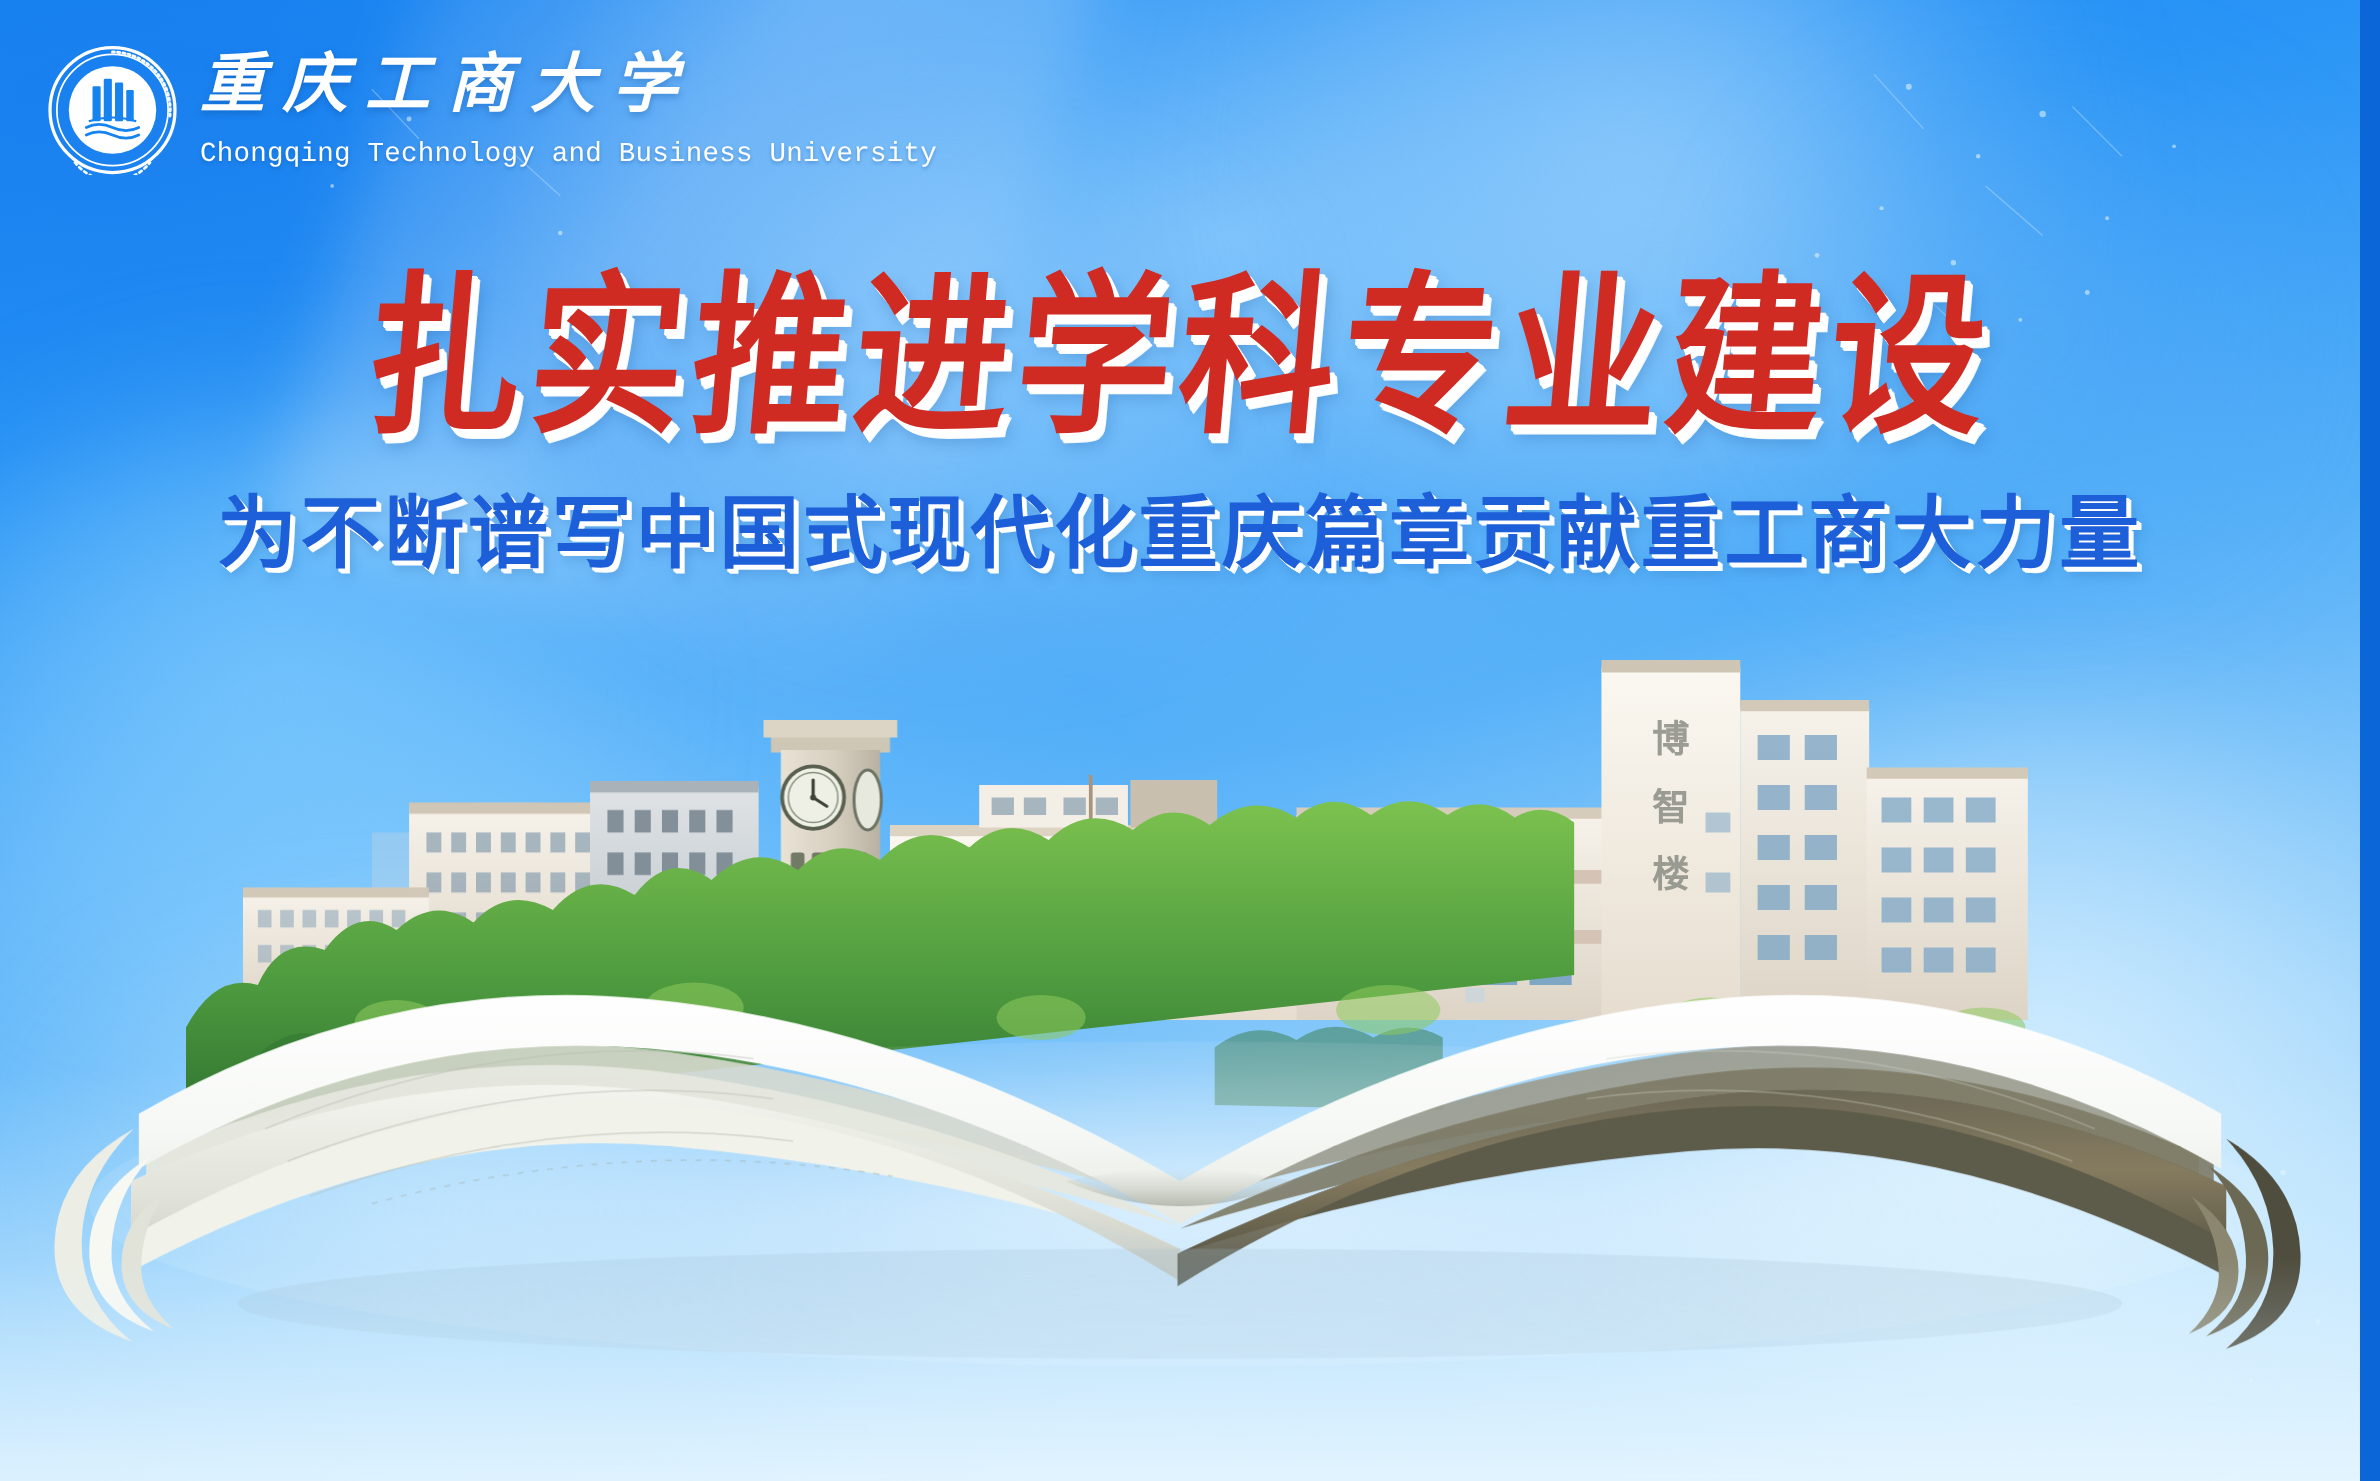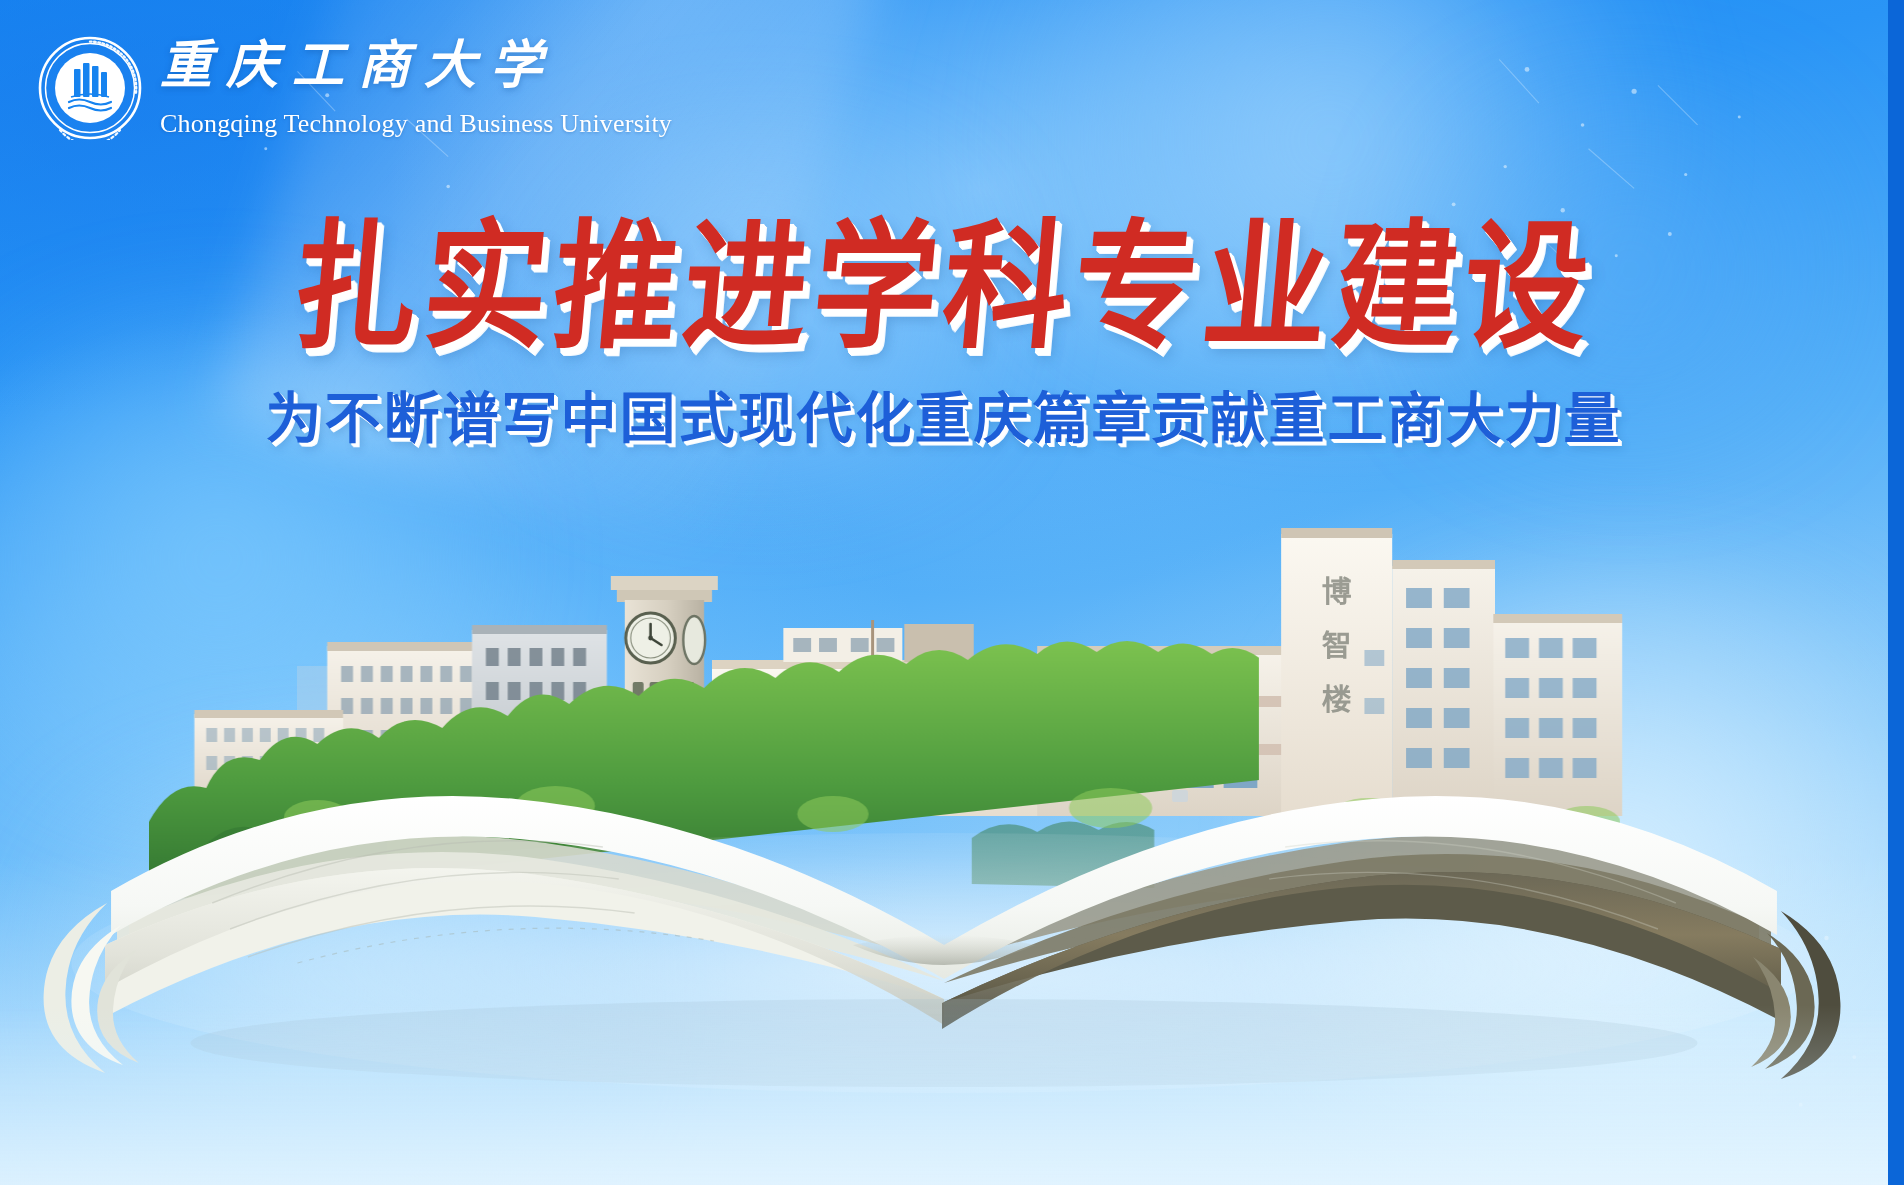--- a/index.html
+++ b/index.html
@@ -41,22 +41,22 @@
   .emblem{ width:104px; height:104px; flex:0 0 104px; }
   .brand-text{ display:flex; flex-direction:column; justify-content:center; padding-top:2px; }
   .brand-cn{
     font-family:"DejaVu Serif","Liberation Serif",serif;
     font-size:52px; font-weight:700; color:#ffffff; letter-spacing:14px;
     line-height:1.04; font-style:italic;
     text-shadow:0 2px 6px rgba(10,70,150,.35);
     white-space:nowrap;
   }
   .brand-en{
-    font-family:Liberation Serif, serif;
-    font-size:26px; color:#ffffff; letter-spacing:.2px; line-height:1.2;
+    font-family:Liberation Mono, monospace;
+    font-size:22px; color:#ffffff; letter-spacing:.2px; line-height:1.2;
     margin-top:16px; white-space:nowrap;
     text-shadow:0 1px 3px rgba(10,70,150,.35);
   }
 
   
   .headline-wrap{ position:absolute; left:0; right:0; top:222px; text-align:center; z-index:25; }
   .headline{
     display:inline-block;
     font-family:"DejaVu Sans","Liberation Sans",sans-serif;
     font-size:124px; font-weight:700; letter-spacing:6px;
@@ -65,22 +65,22 @@
     text-shadow:
        4px 4px 0 #ffffff,
        5px 5px 0 #ffffff,
        6px 6px 0 #ffffff,
        7px 7px 0 rgba(255,255,255,.92),
        8px 9px 12px rgba(30,90,160,.30);
   }
   .subhead-wrap{ position:absolute; left:0; right:0; top:392px; text-align:center; z-index:25; }
   .subhead{
     display:inline-block;
-    font-family:Liberation Mono, monospace;
-    font-size:56px; font-weight:700; letter-spacing:3px;
+    font-family:Liberation Sans, sans-serif;
+    font-size:64px; font-weight:700; letter-spacing:3px;
     color:#1d5fd8; line-height:1.12; white-space:nowrap;
     text-shadow:
        2px 2px 0 #ffffff,
        3px 3px 0 #ffffff,
        4px 4px 0 rgba(255,255,255,.95),
        5px 6px 9px rgba(30,90,160,.28);
   }
 
   
   .scene{ position:absolute; left:0; right:0; top:470px; height:480px; z-index:10; }

